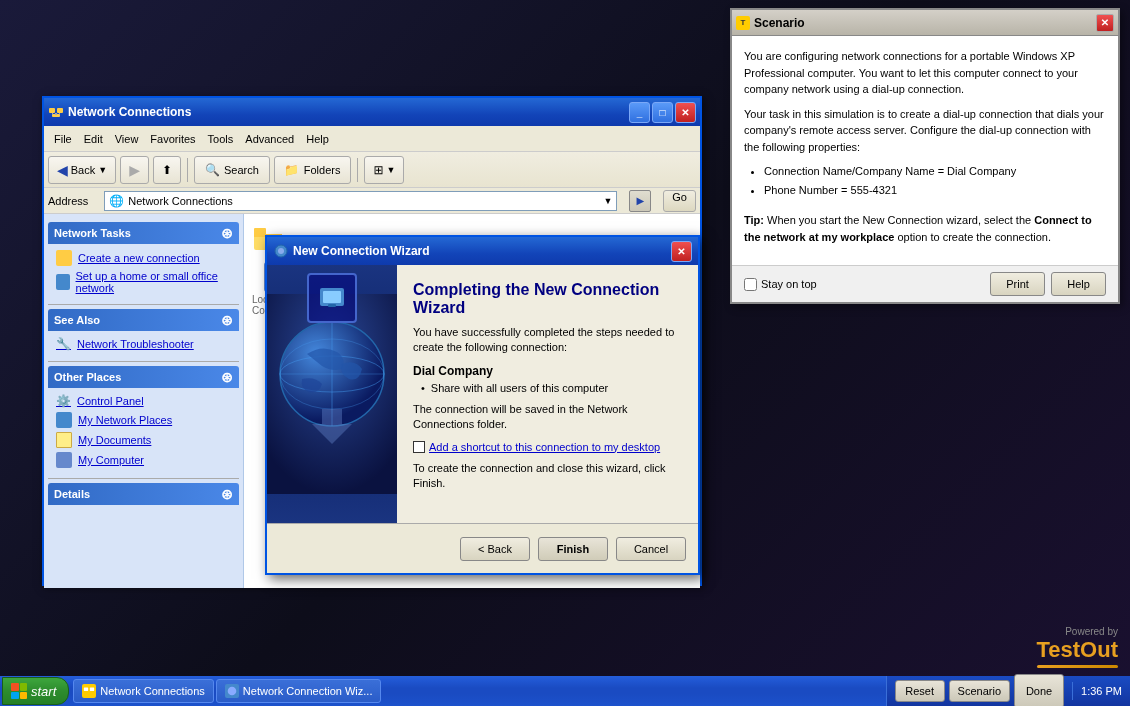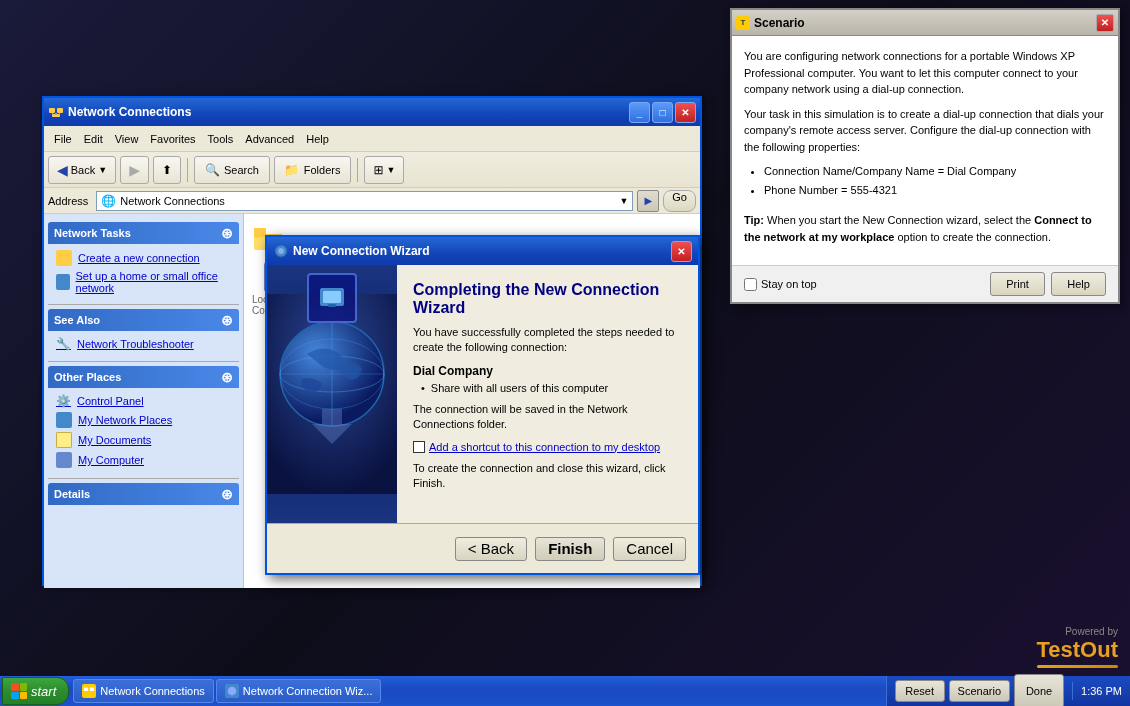--- a/index.html
+++ b/index.html
@@ -235,42 +235,42 @@
     }
 
     
     .addressbar {
       height: 26px;
       background: #ece9d8;
       border-bottom: 1px solid #ccc;
       display: flex;
       align-items: center;
       padding: 0 4px;
-      gap: 4px;
+      gap: 12px;
       justify-content: flex-end;
     }
 
     .addr-label { font-size: 11px; color: #000; padding-right: 4px; }
 
     .addr-input {
       flex: 1;
       height: 20px;
       border: 1px solid #7f9db9;
       background: white;
       display: flex;
       align-items: center;
       padding: 0 4px;
       font-size: 11px;
     }
 
     .addr-go {
       height: 22px;
       background: linear-gradient(to bottom, #f0ede0, #ddd8c0);
       border: 1px solid #aaa;
-      border-radius: 8px;
+      border-radius: 3px;
       padding: 0 8px;
       cursor: pointer;
       font-size: 11px;
     }
 
     
     .main-content {
       display: flex;
       height: calc(100% - 28px - 22px - 36px - 26px);
     }
@@ -450,21 +450,21 @@
     }
 
     .wizard-btn {
       height: 24px;
       min-width: 70px;
       background: linear-gradient(to bottom, #f0ede0 0%, #d8d4c0 100%);
       border: 1px solid #888;
       border-radius: 3px;
       padding: 0 12px;
       cursor: pointer;
-      font-size: 15px;
+      font-size: 11px;
       display: flex;
       align-items: center;
       justify-content: center;
     }
 
     
     .scenario-window {
       position: absolute;
       right: 10px;
       top: 8px;

